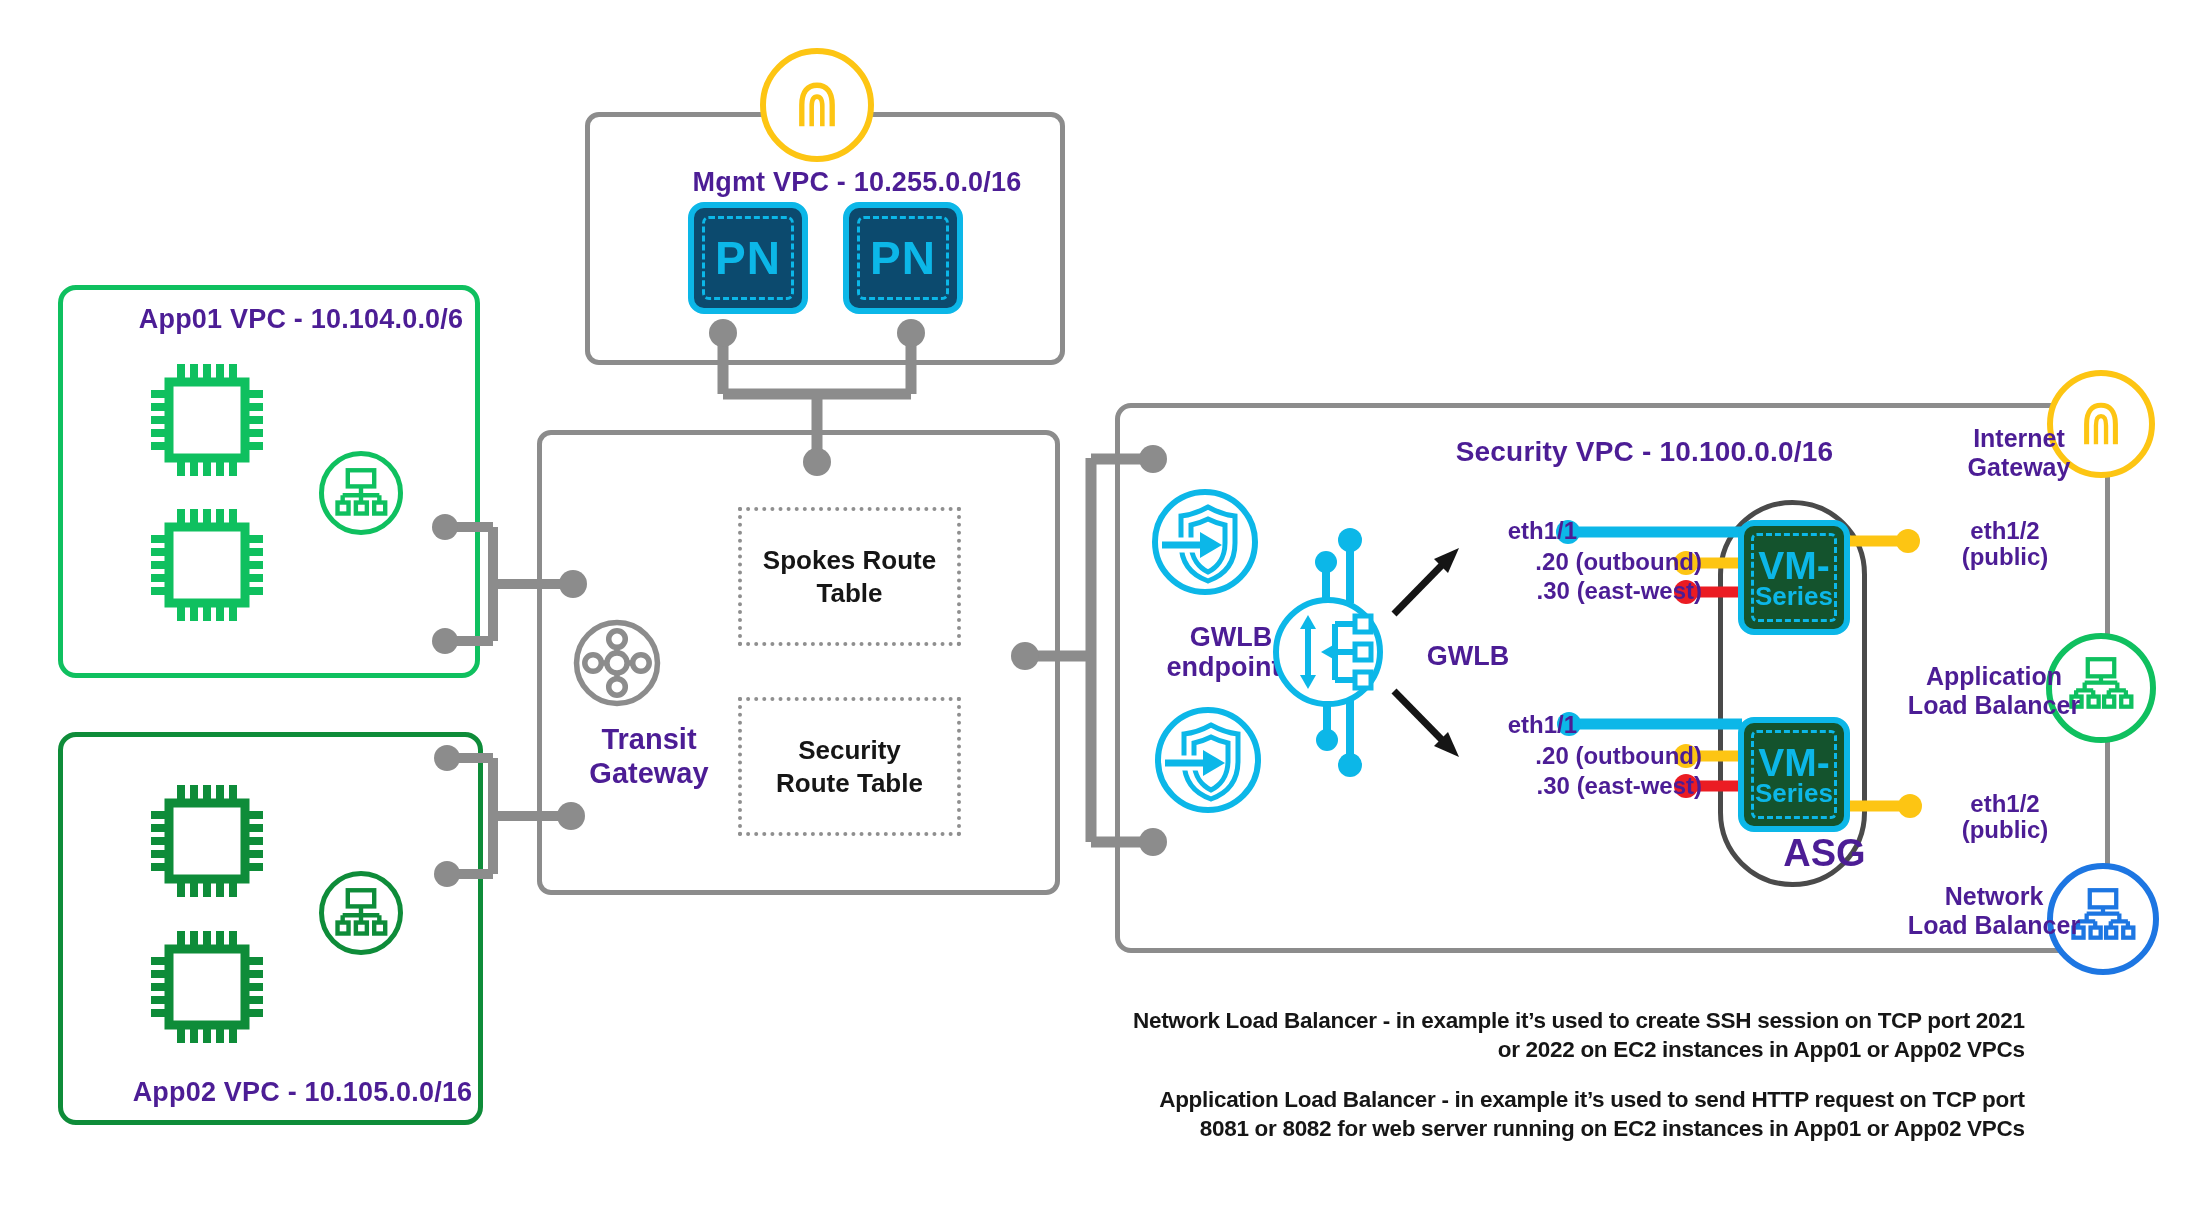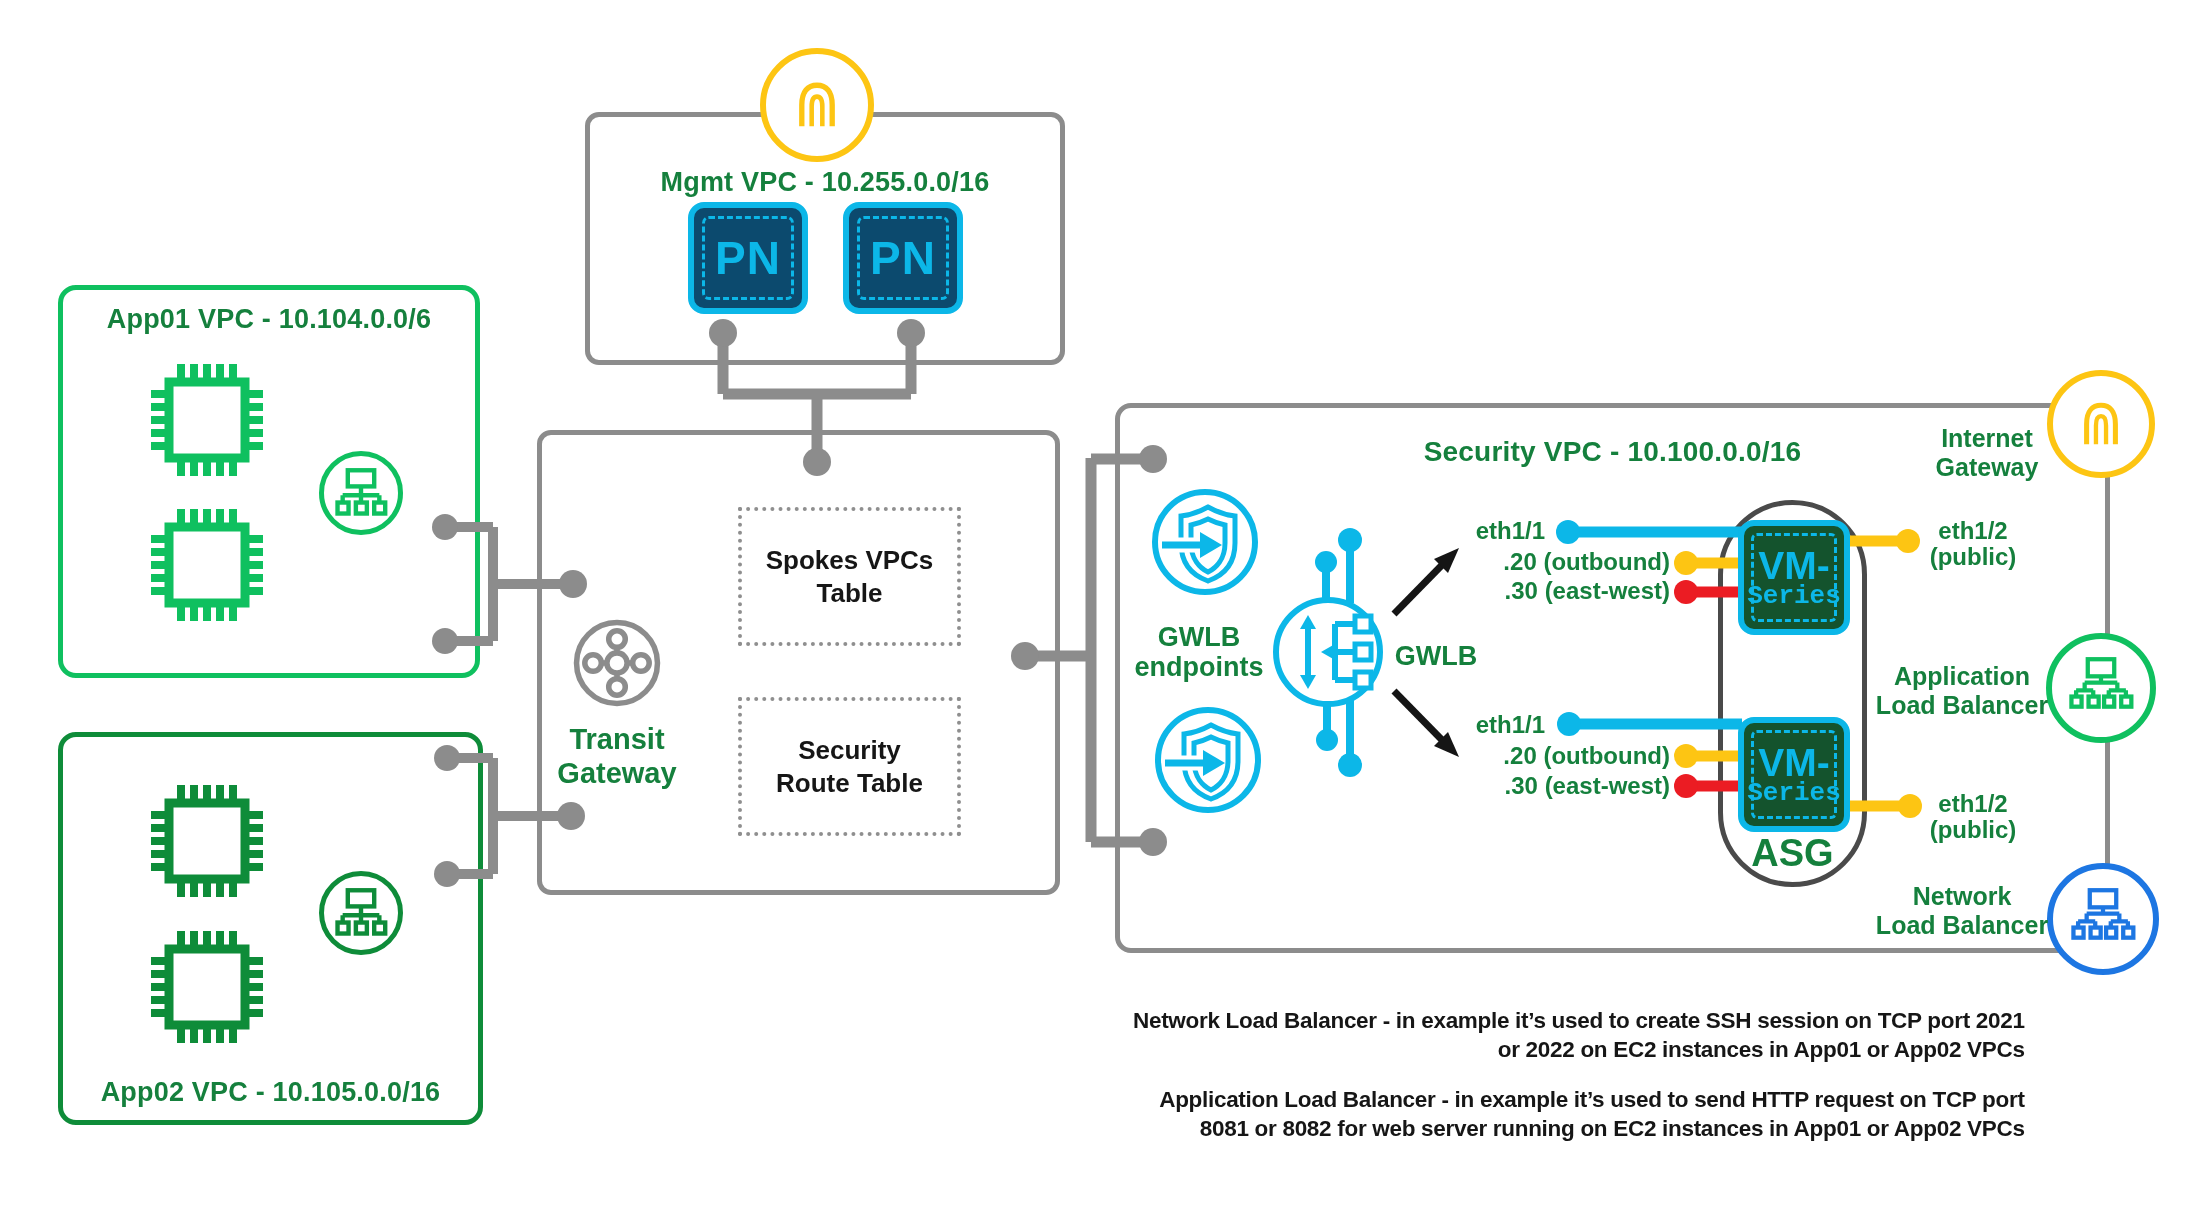--- a/index.html
+++ b/index.html
@@ -2,32 +2,32 @@
 <html><head>
 <meta charset="utf-8">
 <style>
   html,body{margin:0;padding:0;background:#fff;}
   #canvas{
     position:relative;width:2207px;height:1209px;background:#ffffff;overflow:hidden;
     font-family:"Liberation Sans", sans-serif;color:#161616;
   }
   .abs{position:absolute;}
   .box{position:absolute;border-radius:18px;border:5px solid #8c8c8c;background:transparent;}
-  .lbl{position:absolute;font-weight:bold;color:#15803d;text-align:center;white-space:nowrap;}
+  .lbl{position:absolute;font-weight:bold;color:#4c1d95;text-align:center;white-space:nowrap;padding-left:32px;}
   .vpc-title{font-size:27px;letter-spacing:.2px;}
   .circle-icon{position:absolute;border-radius:50%;background:#fff;display:flex;align-items:center;justify-content:center;box-sizing:border-box;}
   .dottedbox{position:absolute;border:4px dotted #8f8f8f;display:flex;flex-direction:column;align-items:center;justify-content:center;background:#fff0;}
   .dottedbox div{font-weight:bold;font-size:26px;line-height:33px;white-space:nowrap;}
   .pn{position:absolute;width:120px;height:112px;box-sizing:border-box;border:6px solid #0cb7e8;border-radius:16px;background:#0c4a6e;}
   .pn .inner{position:absolute;inset:8px;border:3px dashed #0cb7e8;border-radius:7px;display:flex;align-items:center;justify-content:center;}
   .pn .inner span{color:#0cb7e8;font-weight:bold;font-size:46px;letter-spacing:1px;}
   .vm{position:absolute;width:112px;height:115px;box-sizing:border-box;border:6px solid #0cb7e8;border-radius:16px;background:#14532d;z-index:6;}
   .vm .inner{position:absolute;inset:7px;border:3px dashed #0cb7e8;border-radius:6px;display:flex;flex-direction:column;align-items:center;justify-content:center;}
   .vm .l1{color:#0cb7e8;font-weight:bold;font-size:39px;line-height:36px;}
-  .vm .l2{color:#0cb7e8;font-weight:bold;font-size:26px;line-height:24px;font-family:Liberation Mono, monospace;}
+  .vm .l2{color:#0cb7e8;font-weight:bold;font-size:26px;line-height:24px;}
   .note-line{font-weight:bold;font-size:22.5px;line-height:29px;letter-spacing:-0.3px;white-space:nowrap;}
   svg{display:block;}
   #wires{position:absolute;left:0;top:0;z-index:5;pointer-events:none;}
   .z6{z-index:6;}
   .z4{z-index:4;}
 </style>
 </head>
 <body>
 
 <div id="canvas">
@@ -121,21 +121,21 @@
 
   <div class="circle-icon z6" style="left:760px;top:48px;width:114px;height:114px;border:6px solid #fdc513;">
     <svg width="76" height="76" viewBox="0 0 100 100" fill="none" stroke="#fdc513">
       <path d="M30,78 V50 C30,32 38,24 50,24 C62,24 70,32 70,50 V78" stroke-width="7"></path>
       <path d="M43,78 V52 C43,43 46,39 50,39 C54,39 57,43 57,52 V78" stroke-width="6"></path>
     </svg>
   </div>
 
   <div class="box" style="left:537px;top:430px;width:513px;height:455px;border-radius:14px;">
     <div class="dottedbox" style="left:196px;top:72px;width:215px;height:131px;">
-      <div>Spokes VPCs</div>
+      <div>Spokes Route</div>
       <div>Table</div>
     </div>
     <div class="dottedbox" style="left:196px;top:262px;width:215px;height:131px;">
       <div>Security</div>
       <div>Route Table</div>
     </div>
   </div>
 
   <div class="abs z6" style="left:571px;top:617px;">
     <svg width="92" height="92" viewBox="0 0 100 100" fill="none" stroke="#8c8c8c">

